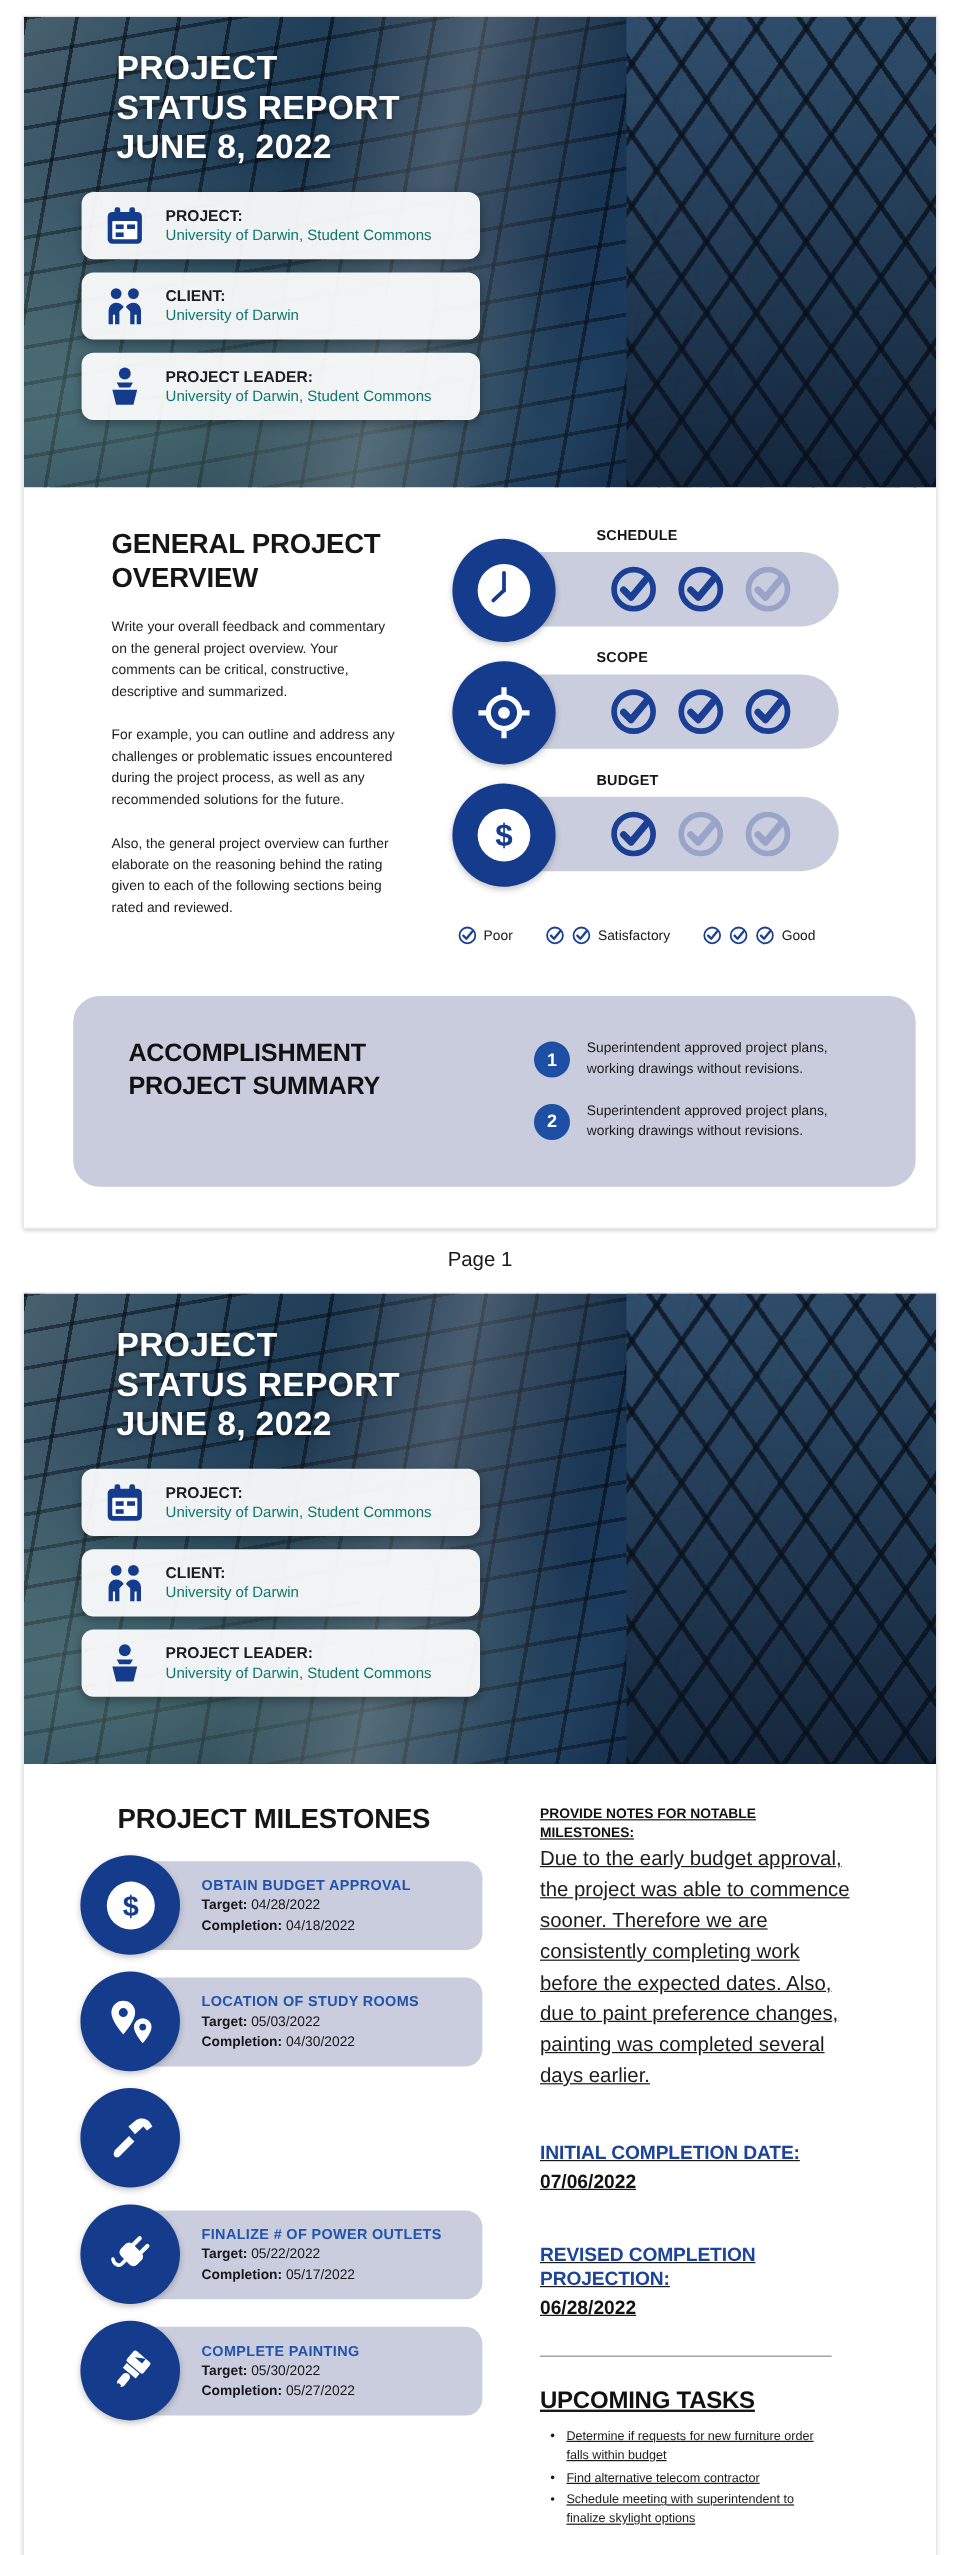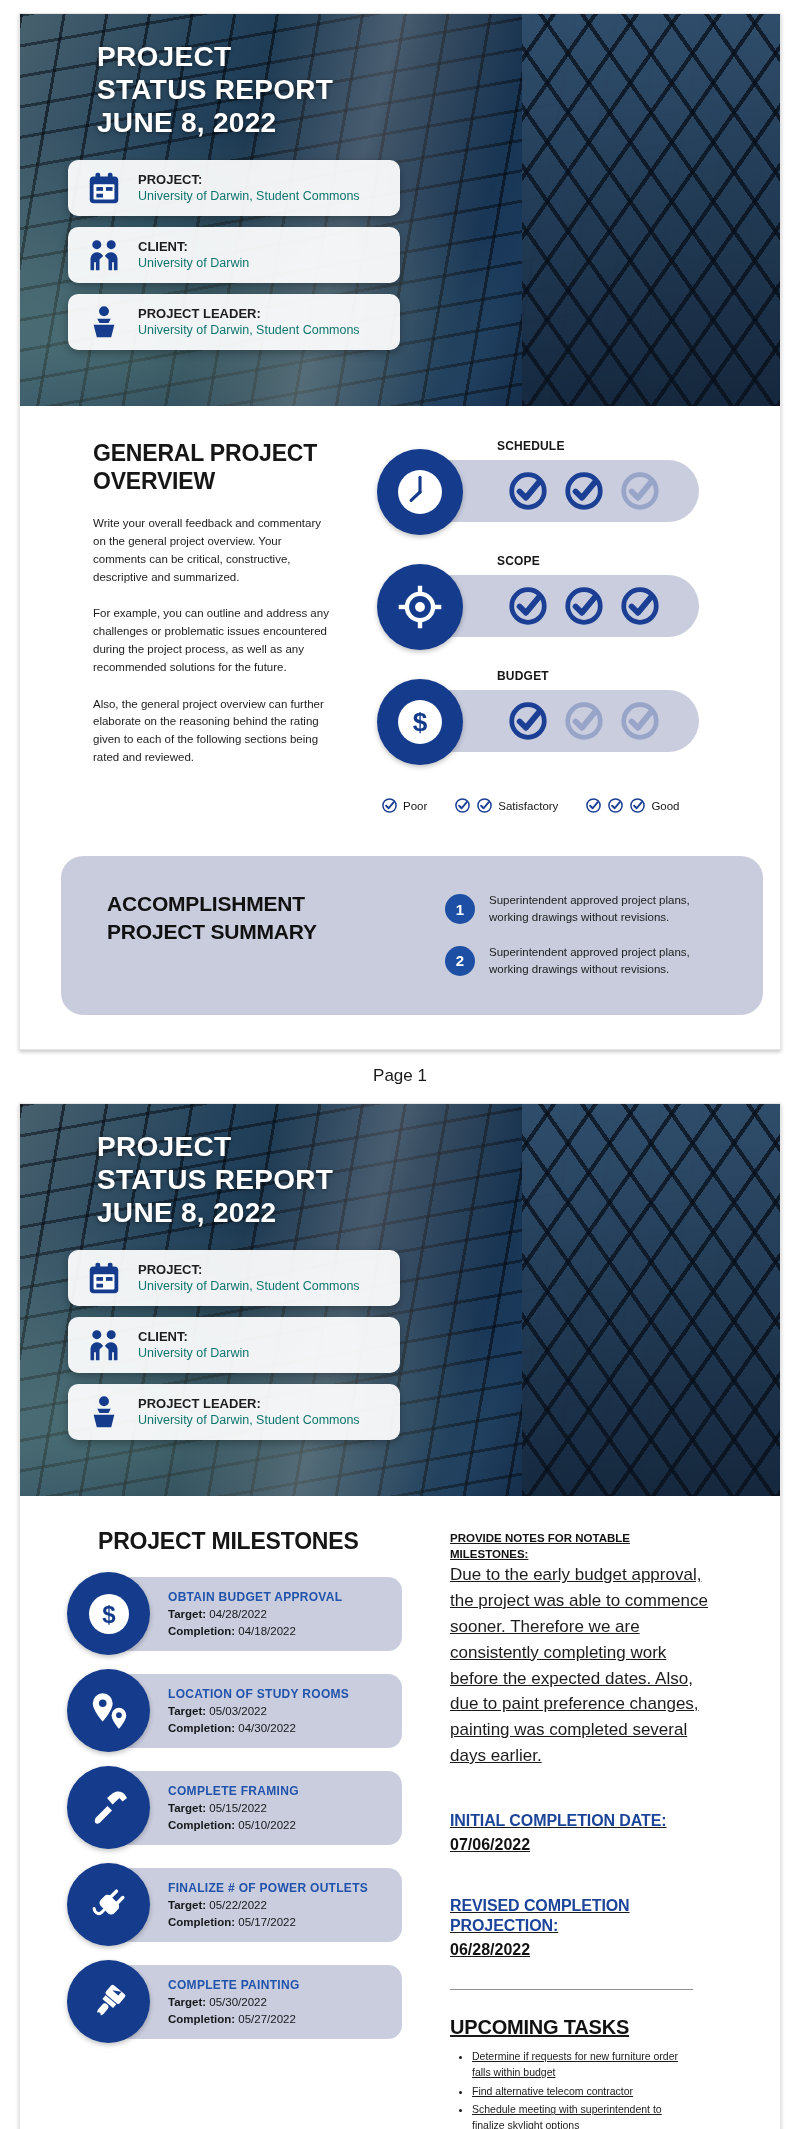--- a/index.html
+++ b/index.html
@@ -81,21 +81,21 @@
   
   .body1 { display: flex; padding: 33px 46px 0 73px; }
   .col-left { width: 242px; flex: none; }
   .h1 {
     font-size: 23px; font-weight: bold; color:#161616;
     line-height: 1.22; letter-spacing: -.2px; margin-bottom: 20px;
   }
   .para { font-size: 11.5px; line-height: 1.55; color:#1c1c1c; margin-bottom: 19px; }
 
   .col-ratings { margin-left: 42px; width: 322px; flex:none; }
-  .rating-row { position: relative; margin-bottom: 32px; min-height: 83px; }
+  .rating-row { position: relative; margin-bottom: 19px; min-height: 83px; }
   .rating-label { font-size: 12px; font-weight: bold; color:#161616; margin: 0 0 7px 120px; letter-spacing:.2px; }
   .rating-pill {
     margin-left: 43px; height: 62px;
     background: #c9cdde; border-radius: 31px;
     display: flex; align-items: center; gap: 14px;
     padding-left: 87px;
   }
   .big-circle {
     position: absolute; left: 0; top: 10px;
     width: 86px; height: 86px; border-radius: 50%;
@@ -460,25 +460,20 @@
         </div>
       </div>
 
       <div class="milestone">
         <div class="m-circle">
           <svg width="44" height="44" viewBox="0 0 44 44" fill="#fff">
               <path d="M8 32.5 L20.5 20 l4.5 4.5 L12.5 37 q-2.5 1.5 -4 0 t0 -4.5 z"></path>
               <path d="M20 12 l6-5 c4.5-3 10-1.5 12.5 2.5 l1.5 2.5 -4.5 3.5 -3-3.5 -7 6.5 z"></path>
             </svg>
         </div>
-        <div class="m-pill">
-          <div class="m-title">COMPLETE FRAMING</div>
-          <div class="m-line"><b>Target:</b> <span>05/15/2022</span></div>
-          <div class="m-line"><b>Completion:</b> <span>05/10/2022</span></div>
-        </div>
       </div>
 
       <div class="milestone">
         <div class="m-circle">
           <svg width="44" height="44" viewBox="0 0 44 44">
               <g transform="rotate(45 22 22)" fill="#fff" stroke="#fff">
                 <rect x="13" y="15" width="18" height="13" rx="4"></rect>
                 <line x1="17.5" y1="7" x2="17.5" y2="15" stroke-width="3.5" stroke-linecap="round"></line>
                 <line x1="26.5" y1="7" x2="26.5" y2="15" stroke-width="3.5" stroke-linecap="round"></line>
                 <path d="M22 28 v4.5 c0 4 -5 5 -8 2.5" fill="none" stroke-width="3" stroke-linecap="round"></path>

